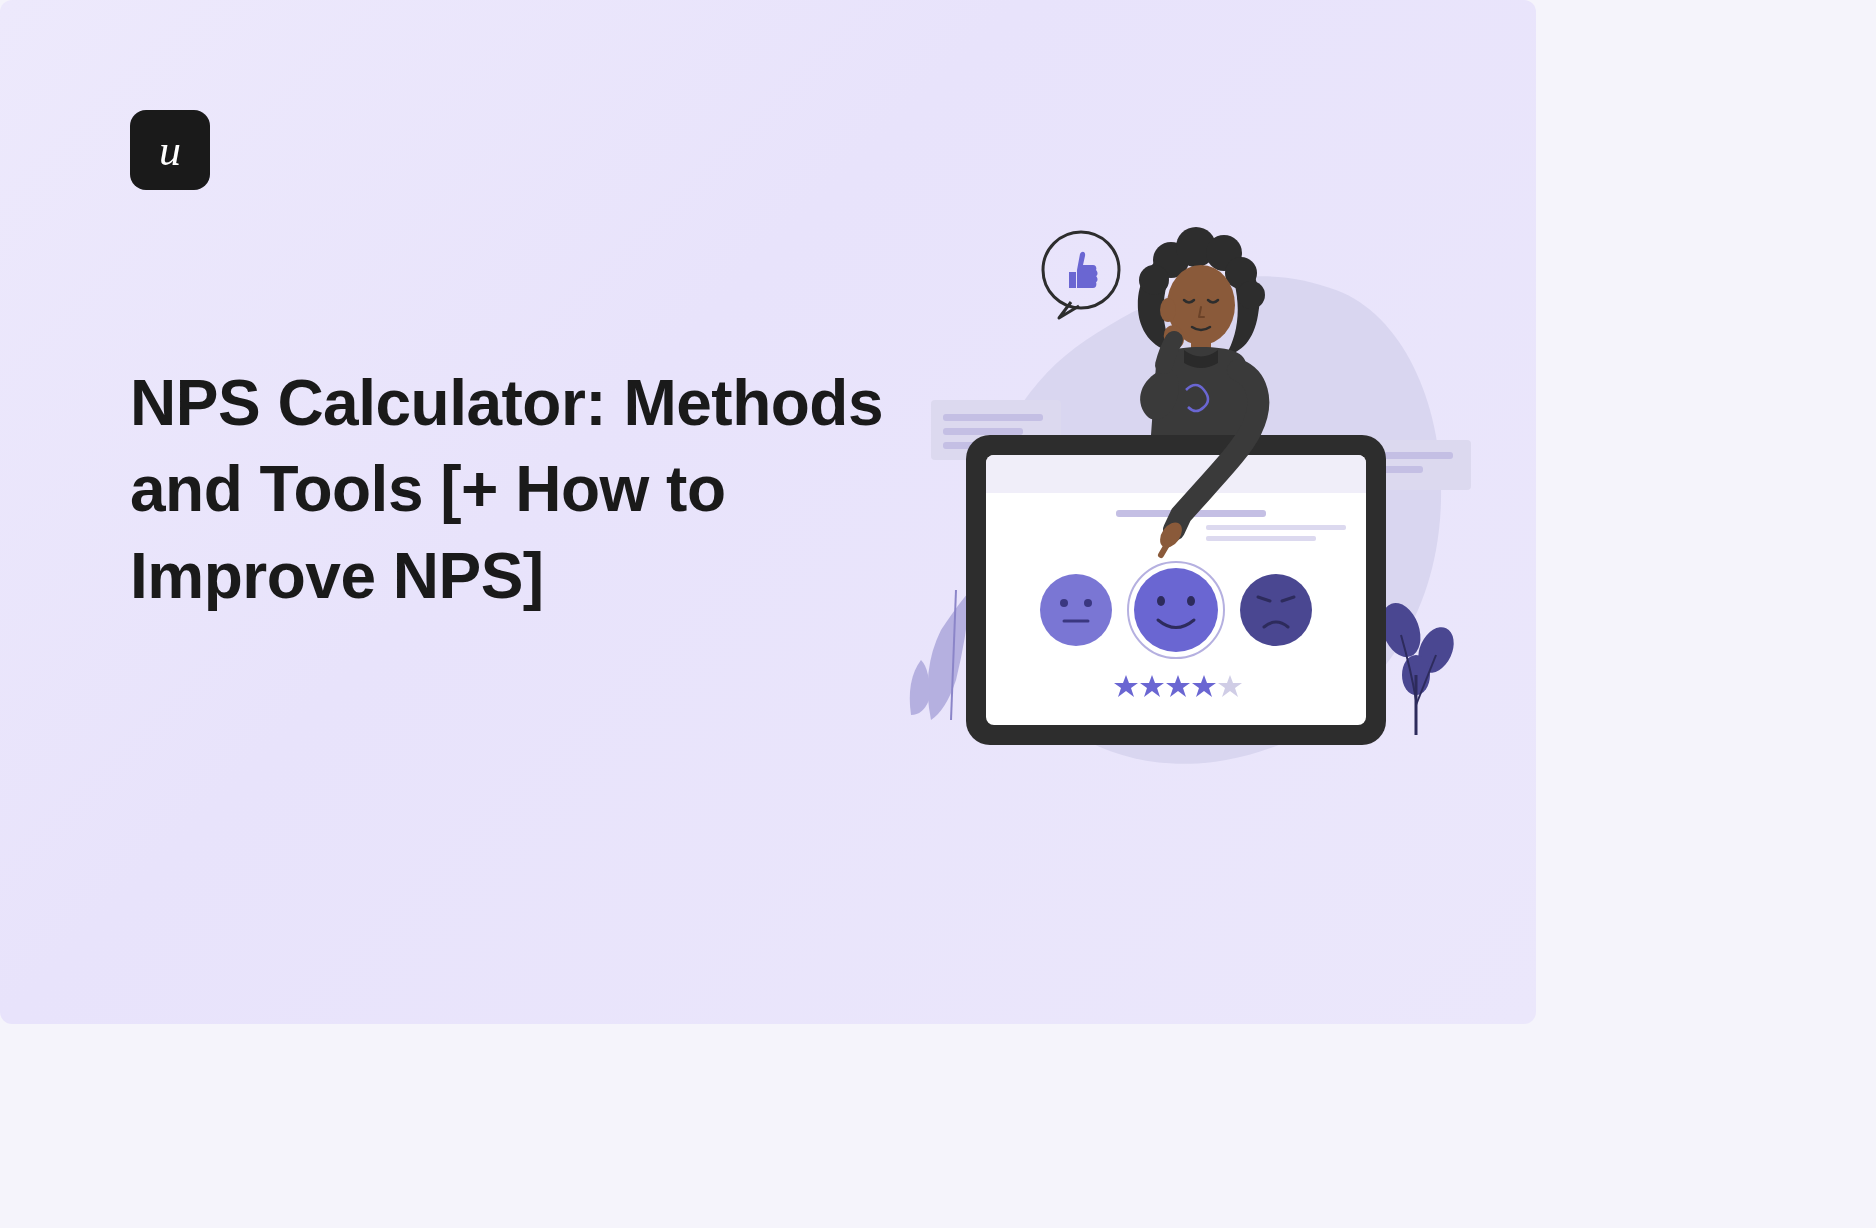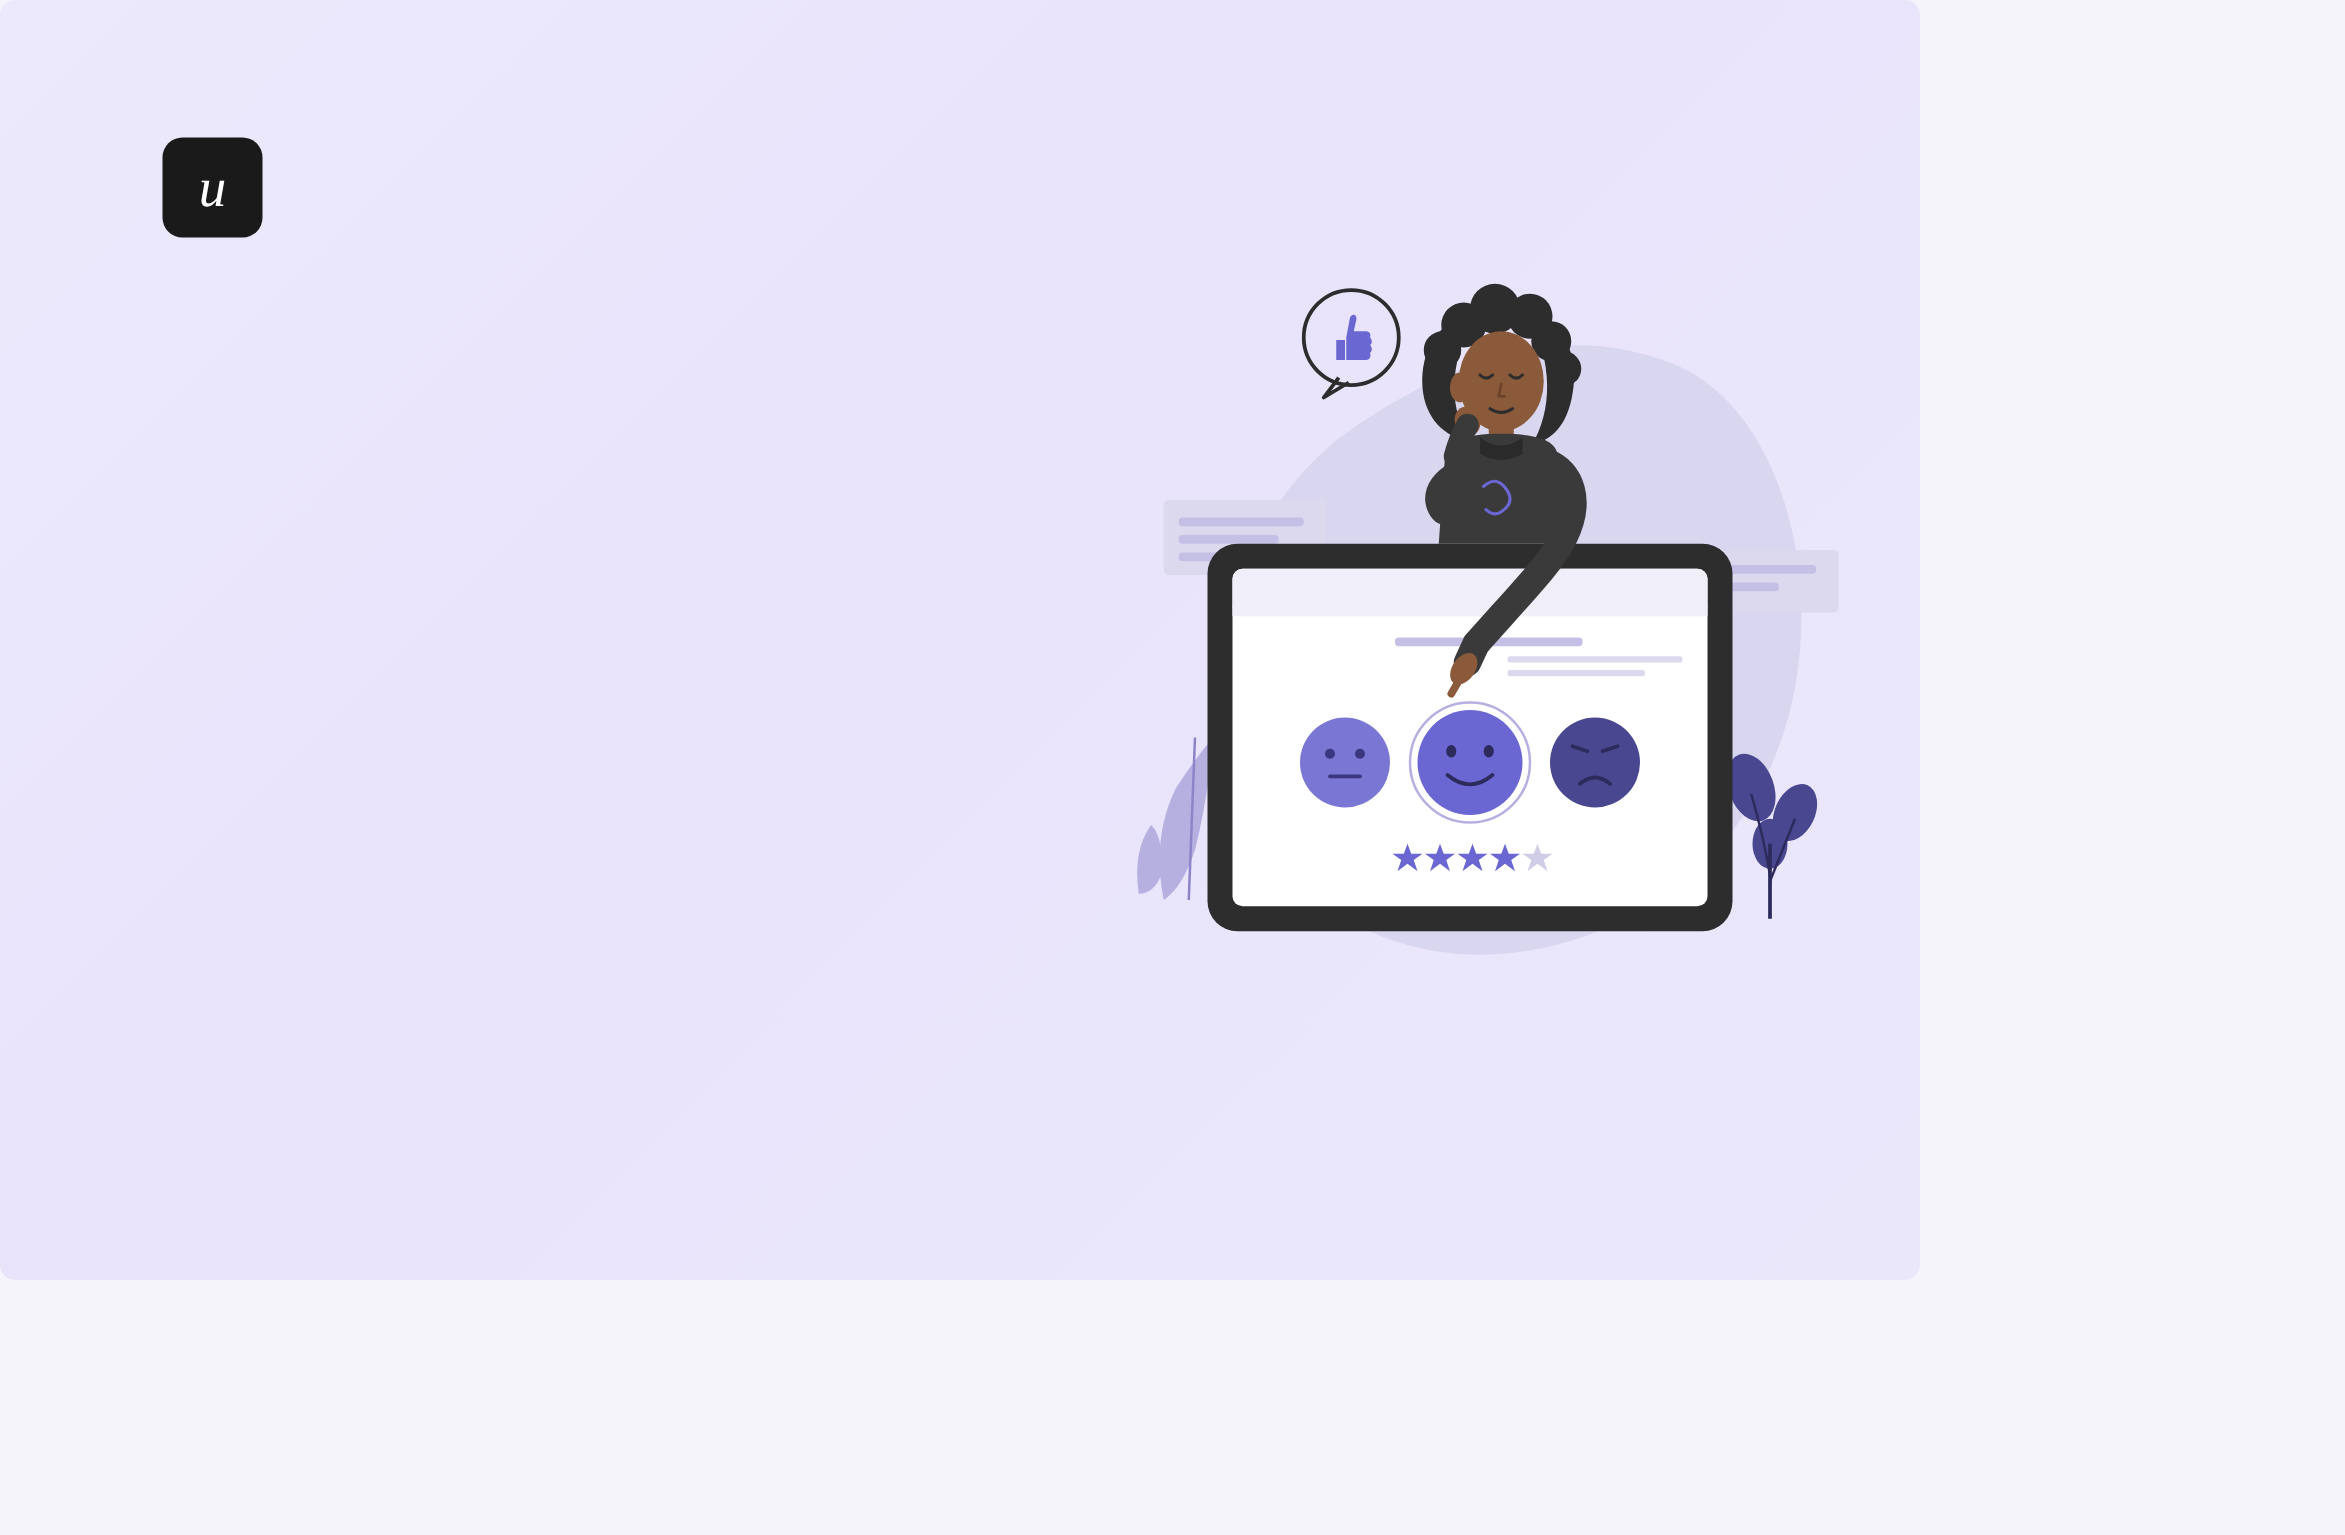--- a/index.html
+++ b/index.html
@@ -53,20 +53,21 @@
   height: 620px;
 }
 </style>
 </head>
 <body>
 
 <div class="card">
   <div class="logo">
     <span class="logo-text">u</span>
   </div>
+  <h1 class="title">NPS Calculator: Methods and Tools [+ How to Improve NPS]</h1>
 
   <div class="illustration">
     <svg viewBox="0 0 620 620" width="620" height="620">
 
       <path d="M 480 90 C 560 120 600 240 580 350 C 560 460 480 540 370 560 C 260 580 160 520 130 420 C 100 320 140 200 230 140 C 320 80 400 60 480 90 Z" fill="#d9d6f0"></path>
 
       <g transform="translate(55,380)">
         <path d="M 20 140 Q 10 90 30 50 Q 50 20 60 10 Q 55 60 45 100 Q 35 130 20 140" fill="#b5b0e0"></path>
         <path d="M 45 10 L 40 140" stroke="#8b85c8" stroke-width="2" fill="none"></path>
         <path d="M 0 135 Q -5 100 10 80 Q 20 90 18 120 Q 12 135 0 135" fill="#b5b0e0"></path>

